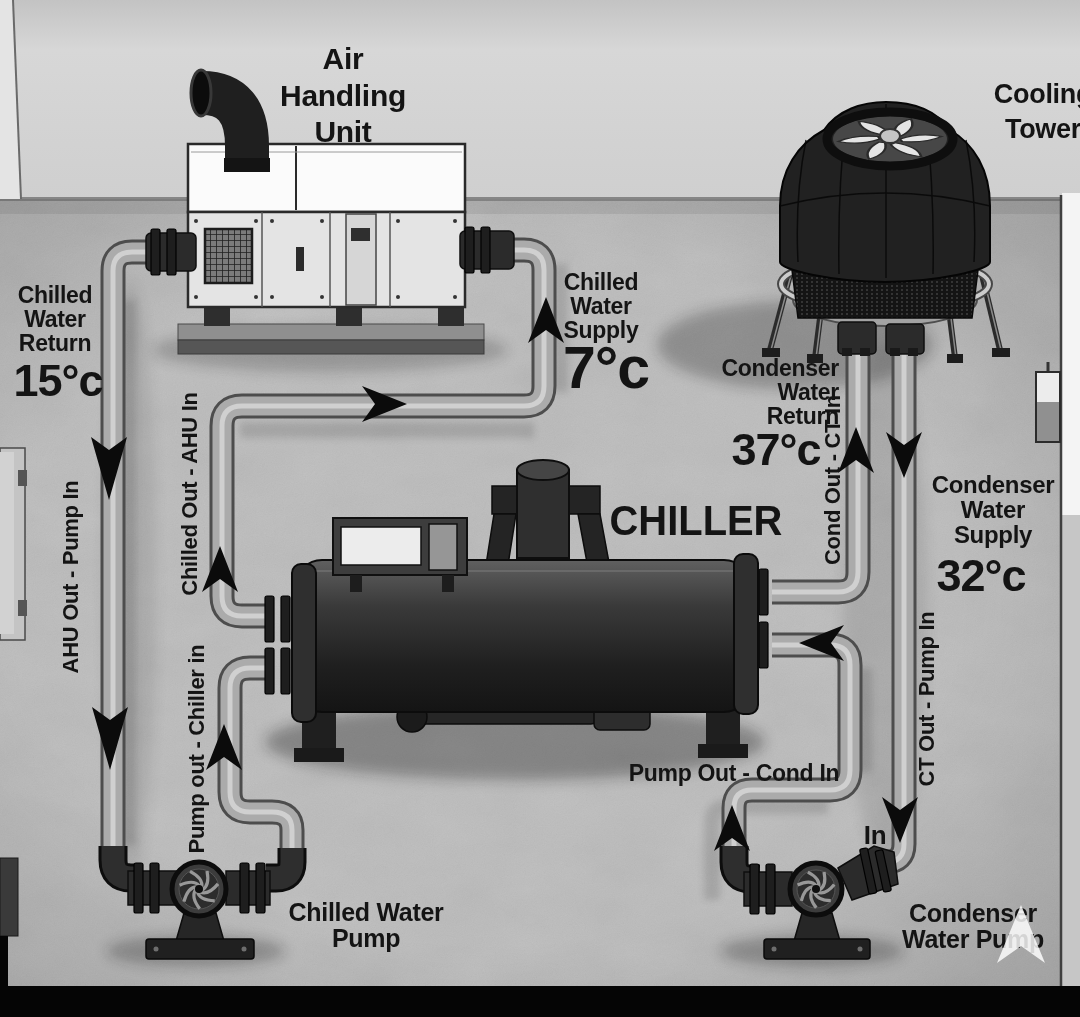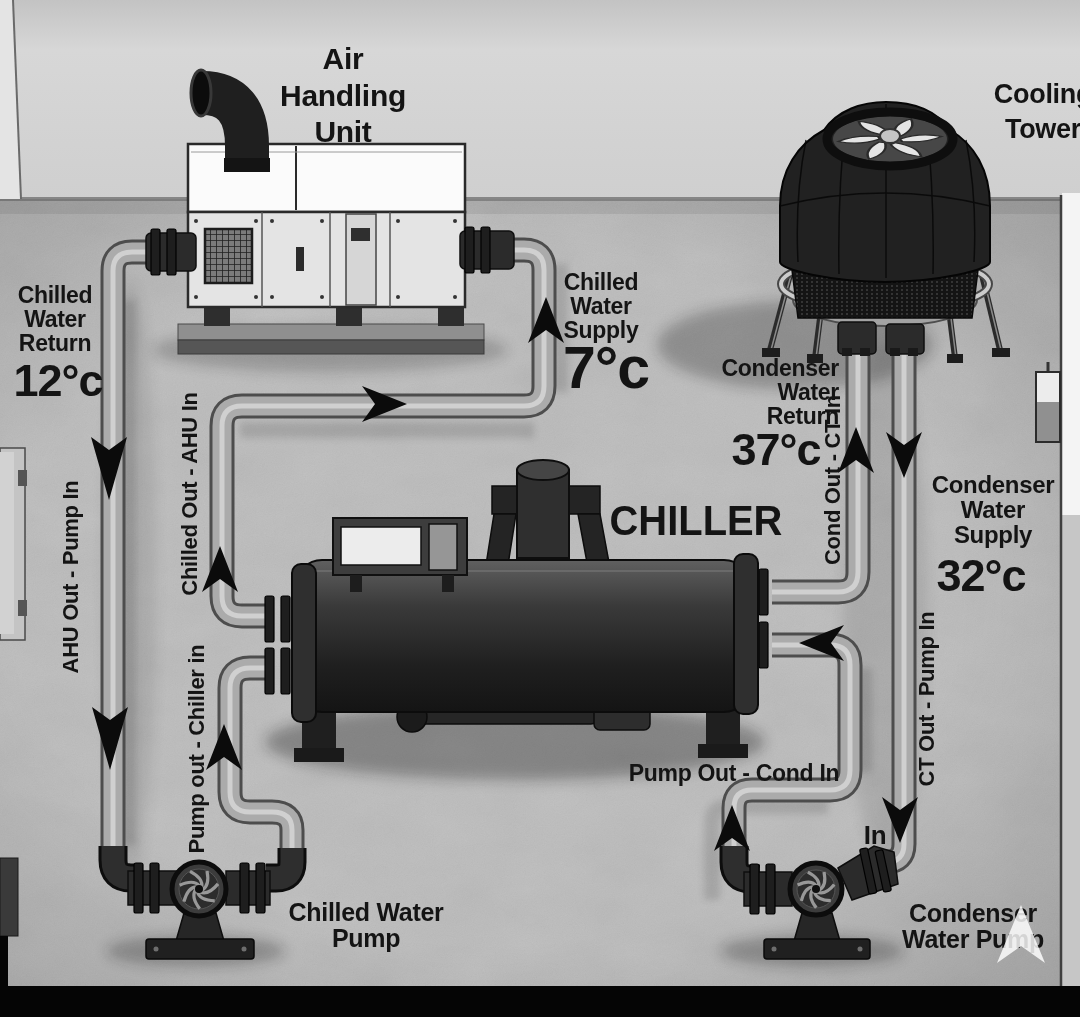--- a/index.html
+++ b/index.html
@@ -376,21 +376,21 @@
   </g>
 
   <rect x="0" y="986" width="1080" height="31" fill="#050505"></rect>
   <rect x="0" y="936" width="8" height="52" fill="#050505"></rect>
 </svg>
 
 <div class="lbl" style="left:343px;top:96px;width:135px;font-size:30px;line-height:1.22;">Air Handling Unit</div>
 <div class="lbl" style="left:1043px;top:112px;width:115px;font-size:27px;line-height:1.3;">Cooling Tower</div>
 
 <div class="lbl" style="left:55px;top:319px;width:100px;font-size:23px;">Chilled Water Return</div>
-<div class="lbl temp" style="left:58px;top:380px;font-size:45px;">12°c</div>
+<div class="lbl temp" style="left:58px;top:380px;font-size:45px;">15°c</div>
 
 <div class="lbl" style="left:601px;top:306px;width:100px;font-size:23px;">Chilled Water Supply</div>
 <div class="lbl temp" style="left:606px;top:368px;font-size:59px;">7°c</div>
 
 <div class="lbl" style="left:773px;top:392px;width:132px;font-size:23px;text-align:right;">Condenser Water Return</div>
 <div class="lbl temp" style="left:776px;top:449px;font-size:45px;">37°c</div>
 
 <div class="lbl" style="left:978px;top:510px;width:132px;font-size:24px;margin-left:15px;">Condenser Water Supply</div>
 <div class="lbl temp" style="left:981px;top:575px;font-size:45px;">32°c</div>
 

